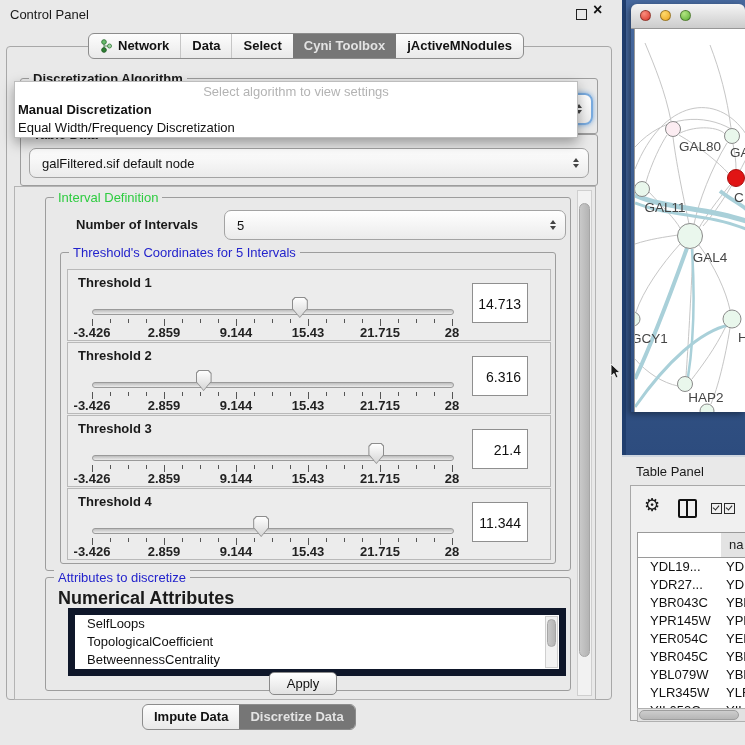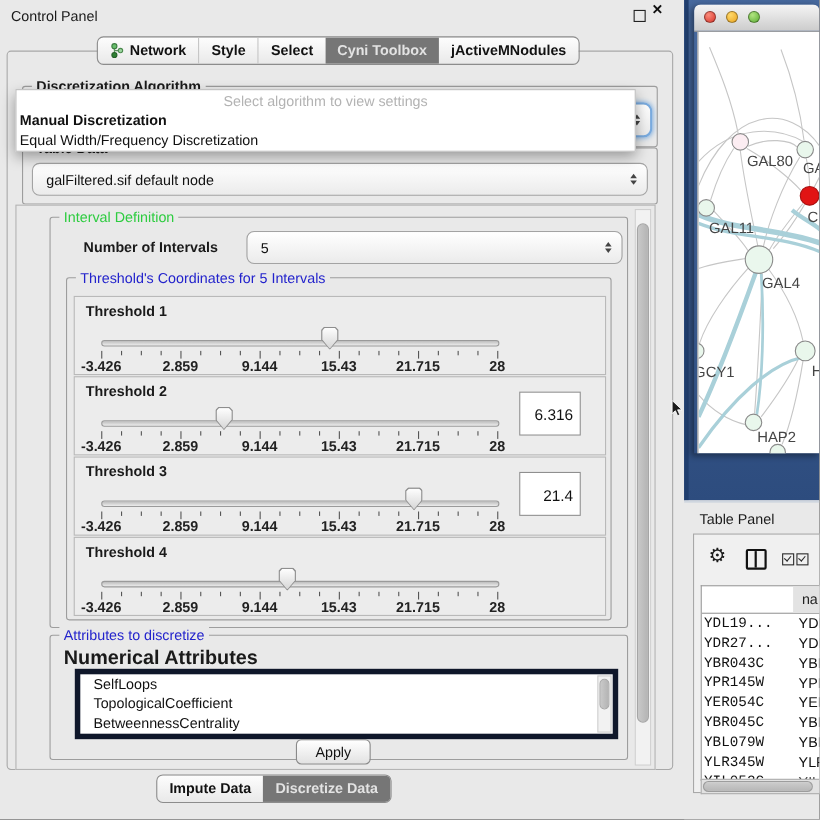--- a/index.html
+++ b/index.html
@@ -66,21 +66,21 @@
   .thumb{position:absolute;top:27px;width:16px;height:21px;}
   .thumb .o{position:absolute;inset:0;background:#8d8d8d;clip-path:polygon(18% 0,82% 0,100% 14%,100% 55%,50% 100%,0 55%,0 14%);}
   .thumb .i{position:absolute;inset:1px;background:linear-gradient(180deg,#fefefe,#d6d6d6);clip-path:polygon(18% 0,82% 0,100% 14%,100% 55%,50% 100%,0 55%,0 14%);}
   .tick{position:absolute;top:49px;width:1px;background:#555;}
   .tlab{position:absolute;top:55px;width:52px;text-align:center;font-size:13px;font-weight:700;color:#222;}
   .thr-val{position:absolute;left:404px;top:13px;width:56px;height:40px;background:#fff;border:1px solid #8f8f8f;
            font-size:14px;color:#111;text-align:right;line-height:40px;padding-right:6px;box-sizing:border-box;}
 
   #attr-group{left:30px;top:390px;width:524px;height:112px;}
   #attr-sub{left:12px;top:10px;font-size:18px;font-weight:700;}
-  #attr-list{left:22px;top:30px;width:484px;height:54px;background:#fff;border:5px solid #0f172a;overflow:hidden;}
+  #attr-list{left:22px;top:30px;width:484px;height:54px;background:#fff;border:7px solid #0f172a;overflow:hidden;}
   #attr-list .item{height:18px;line-height:18px;font-size:13px;padding-left:12px;color:#111;}
 
   #apply-btn{left:254px;top:485px;width:66px;height:21px;border:1px solid #8a8a8a;border-radius:5px;
              background:linear-gradient(180deg,#ffffff,#e2e2e2);font-size:13px;text-align:center;line-height:21px;color:#111;}
 
   
   #desktop{left:622px;top:0;width:123px;height:455px;background:linear-gradient(180deg,#47699e,#2d4c7e);}
   #desktop .edge{position:absolute;left:0;top:0;width:4px;height:100%;background:#203e6e;}
   #net-window{position:absolute;left:9px;top:4px;width:114px;height:408px;border-radius:6px 6px 0 0;
               box-shadow:-2px 2px 6px rgba(0,0,0,.4);}
@@ -97,21 +97,21 @@
   #tp-colicon::after{content:"";position:absolute;left:6px;top:0;width:2px;height:100%;background:#111;}
   .chk{position:absolute;top:17px;width:9px;height:9px;border:1.5px solid #2a2a2a;}
   .chk::after{content:"";position:absolute;left:2px;top:0px;width:3px;height:5px;border-right:1.5px solid #2a2a2a;
               border-bottom:1.5px solid #2a2a2a;transform:rotate(40deg);}
   #tp-table{position:absolute;left:6px;top:46px;right:0;height:176px;background:#fff;border:1px solid #9a9a9a;border-right:none;overflow:hidden;}
   #tp-head{display:flex;height:24px;border-bottom:1px solid #9a9a9a;}
   #tp-head .h1{width:82px;background:var(--hdr-blue);border-right:1px solid #8aa8b8;font-size:13px;
                text-align:center;line-height:24px;color:#222;overflow:hidden;white-space:nowrap;margin-top:24px;}
   #tp-head .h2{flex:1;background:#e3e3e3;font-size:13px;line-height:24px;padding-left:8px;color:#222;overflow:hidden;white-space:nowrap;}
   .trow{display:flex;height:18px;line-height:18px;font-size:13px;color:#111;white-space:nowrap;}
-  .trow .c1{width:82px;padding-left:2px;box-sizing:border-box;overflow:hidden;font-family:Liberation Mono, monospace;}
+  .trow .c1{width:82px;padding-left:12px;box-sizing:border-box;overflow:hidden;}
   .trow .c2{flex:1;padding-left:6px;overflow:hidden;}
   #tp-hscroll{position:absolute;left:6px;right:0;top:222px;height:12px;background:#e2e2e2;border:1px solid #b0b0b0;border-right:none;}
   #tp-hthumb{position:absolute;left:1px;top:1px;width:98px;height:8px;border-radius:5px;
              background:linear-gradient(180deg,#cdcdcd,#b6b6b6);border:1px solid #9d9d9d;}
 
   svg text{font-family:"Liberation Sans",sans-serif;}
 </style>
 </head>
 <body>
 
@@ -128,21 +128,21 @@
         <svg width="13" height="14" viewBox="0 0 13 14">
           <line x1="4" y1="3" x2="4" y2="11" stroke="#5a8f5c" stroke-width="1"></line>
           <line x1="4" y1="7" x2="9" y2="7" stroke="#5a8f5c" stroke-width="1"></line>
           <circle cx="4" cy="3" r="2.3" fill="#67bd6b" stroke="#3c7c40"></circle>
           <circle cx="4" cy="11" r="2.3" fill="#2e8033" stroke="#255f28"></circle>
           <circle cx="9.5" cy="7" r="2" fill="#9cd79f" stroke="#4d8a50"></circle>
         </svg>
         <span>Network</span>
       </div>
       <div class="tab">
-        <span>Style</span>
+        <span>Data</span>
       </div>
       <div class="tab">
         <span>Select</span>
       </div>
       <div class="tab selected">
         <span>Cyni Toolbox</span>
       </div>
       <div class="tab">
         <span>jActiveMNodules</span>
       </div>
@@ -220,20 +220,21 @@
               <div class="tick" style="left:330px;height:4px;"></div>
               <div class="tick" style="left:348px;height:4px;"></div>
               <div class="tick" style="left:366px;height:4px;"></div>
               <div class="tick" style="left:384px;height:7px;"></div>
               <div class="tlab" style="left:-2px;">-3.426</div>
               <div class="tlab" style="left:70px;">2.859</div>
               <div class="tlab" style="left:142px;">9.144</div>
               <div class="tlab" style="left:214px;">15.43</div>
               <div class="tlab" style="left:286px;">21.715</div>
               <div class="tlab" style="left:358px;">28</div>
+              <div class="thr-val">14.713</div>
             </div>
             <div class="thr-block" style="top:89px;">
               <div class="thr-label">Threshold 2</div>
               <div class="thr-track"></div>
               <div class="thumb" style="left:127.6px;">
                 <div class="o"></div>
                 <div class="i"></div>
               </div>
               <div class="tick" style="left:24px;height:7px;"></div>
               <div class="tick" style="left:42px;height:4px;"></div>
@@ -327,20 +328,21 @@
               <div class="tick" style="left:330px;height:4px;"></div>
               <div class="tick" style="left:348px;height:4px;"></div>
               <div class="tick" style="left:366px;height:4px;"></div>
               <div class="tick" style="left:384px;height:7px;"></div>
               <div class="tlab" style="left:-2px;">-3.426</div>
               <div class="tlab" style="left:70px;">2.859</div>
               <div class="tlab" style="left:142px;">9.144</div>
               <div class="tlab" style="left:214px;">15.43</div>
               <div class="tlab" style="left:286px;">21.715</div>
               <div class="tlab" style="left:358px;">28</div>
+              <div class="thr-val">11.344</div>
             </div>
           </div>
       </div>
     </div>
 
     <div class="abs group" id="attr-group">
       <div class="glabel blue">Attributes to discretize</div>
       <div class="abs" id="attr-sub">Numerical Attributes</div>
       <div class="abs" id="attr-list">
         <div id="attr-items">

